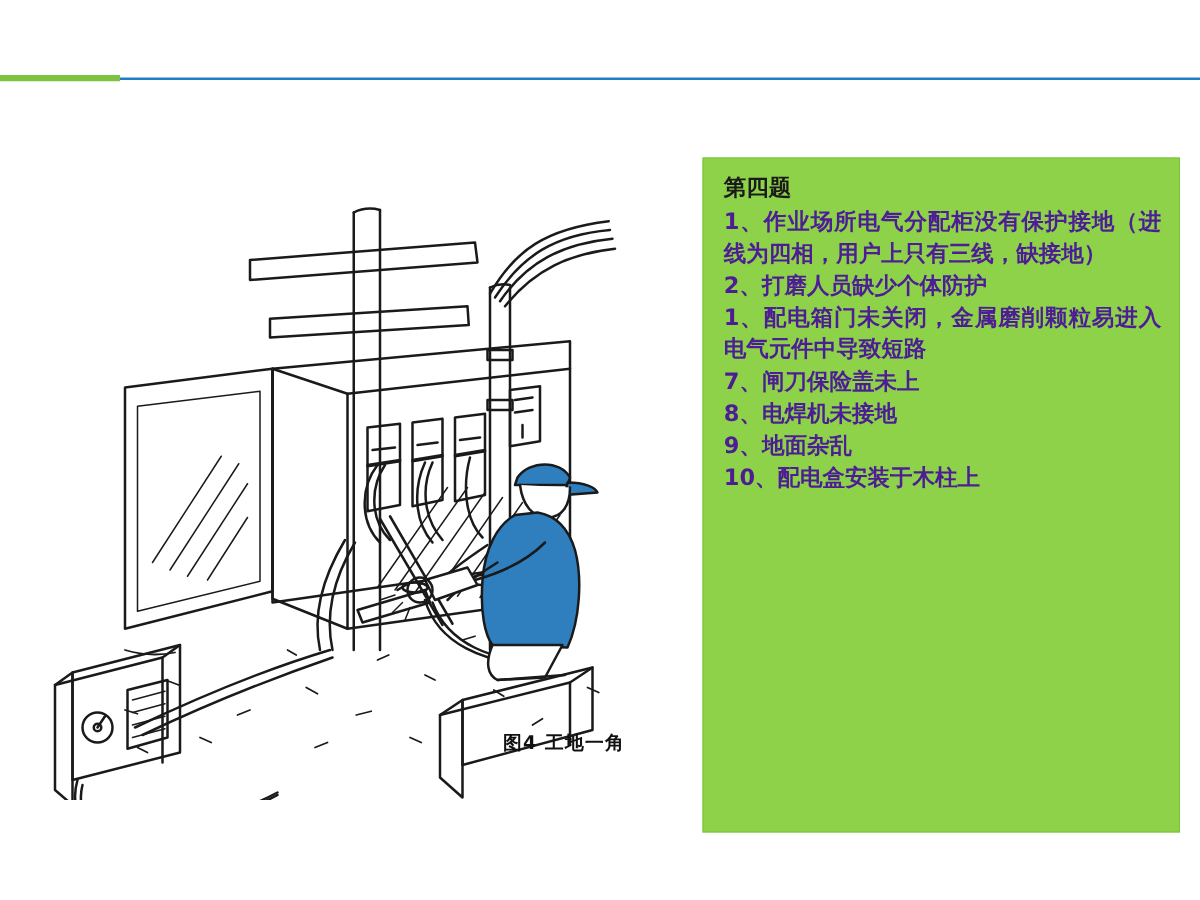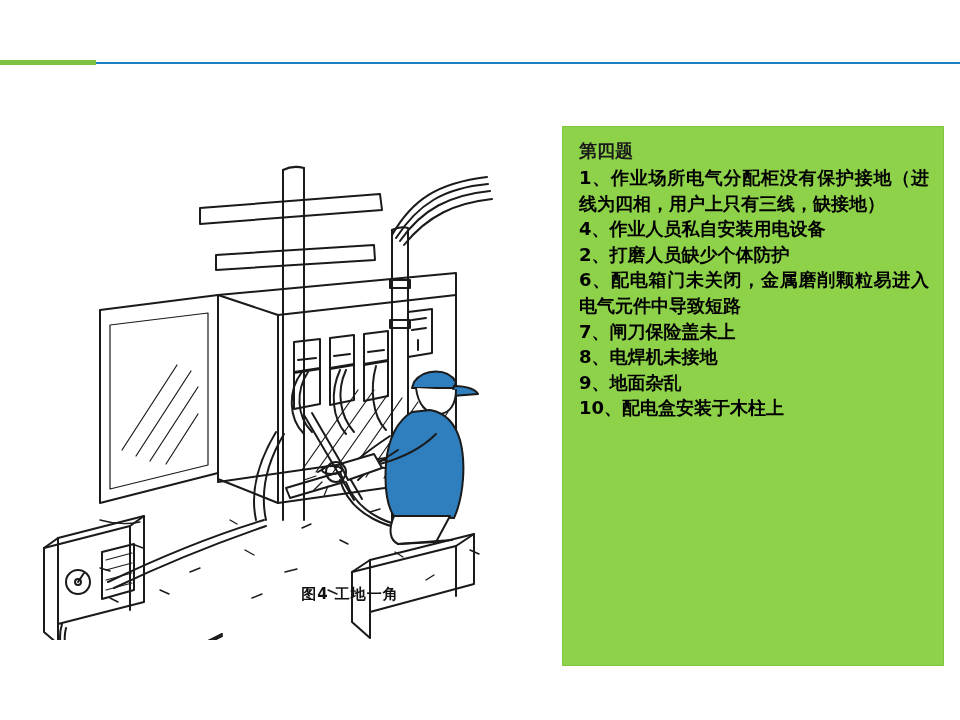--- a/index.html
+++ b/index.html
@@ -47,21 +47,21 @@
     width: 500px;
     height: 520px;
   }
   .illus svg { display: block; }
 
   .caption {
     position: absolute;
     left: 200px;
     top: 585px;
     width: 300px;
-    text-align: center;
+    text-align: right;
     font-family: "DejaVu Sans", sans-serif;
     font-size: 15px;
     font-weight: bold;
     color: #111111;
     letter-spacing: 1px;
   }
 
   
   .panel {
     position: absolute;
@@ -84,21 +84,21 @@
   }
   .panel-list {
     list-style: none;
     margin: 0;
     padding: 0;
   }
   .panel-list li {
     font-family: "DejaVu Sans", sans-serif;
     font-size: 18px;
     font-weight: bold;
-    color: #000000;
+    color: #4c1d95;
     line-height: 1.42;
     margin: 0;
     padding: 0;
     text-align: justify;
   }
 </style>
 </head>
 <body>
 
 <div class="slide">
@@ -280,23 +280,22 @@
       </g>
     </svg>
   </div>
 
   <div class="caption">图4  工地一角</div>
 
   <div class="panel">
     <div class="panel-title">第四题</div>
     <ul class="panel-list">
       <li>1、作业场所电气分配柜没有保护接地（进线为四相，用户上只有三线，缺接地）</li>
-      <li>4、作业人员私自安装用电设备</li>
       <li>2、打磨人员缺少个体防护</li>
-      <li>6、配电箱门未关闭，金属磨削颗粒易进入电气元件中导致短路</li>
+      <li>1、配电箱门未关闭，金属磨削颗粒易进入电气元件中导致短路</li>
       <li>7、闸刀保险盖未上</li>
       <li>8、电焊机未接地</li>
       <li>9、地面杂乱</li>
       <li>10、配电盒安装于木柱上</li>
     </ul>
   </div>
 
 </div>
 
 </body></html>

